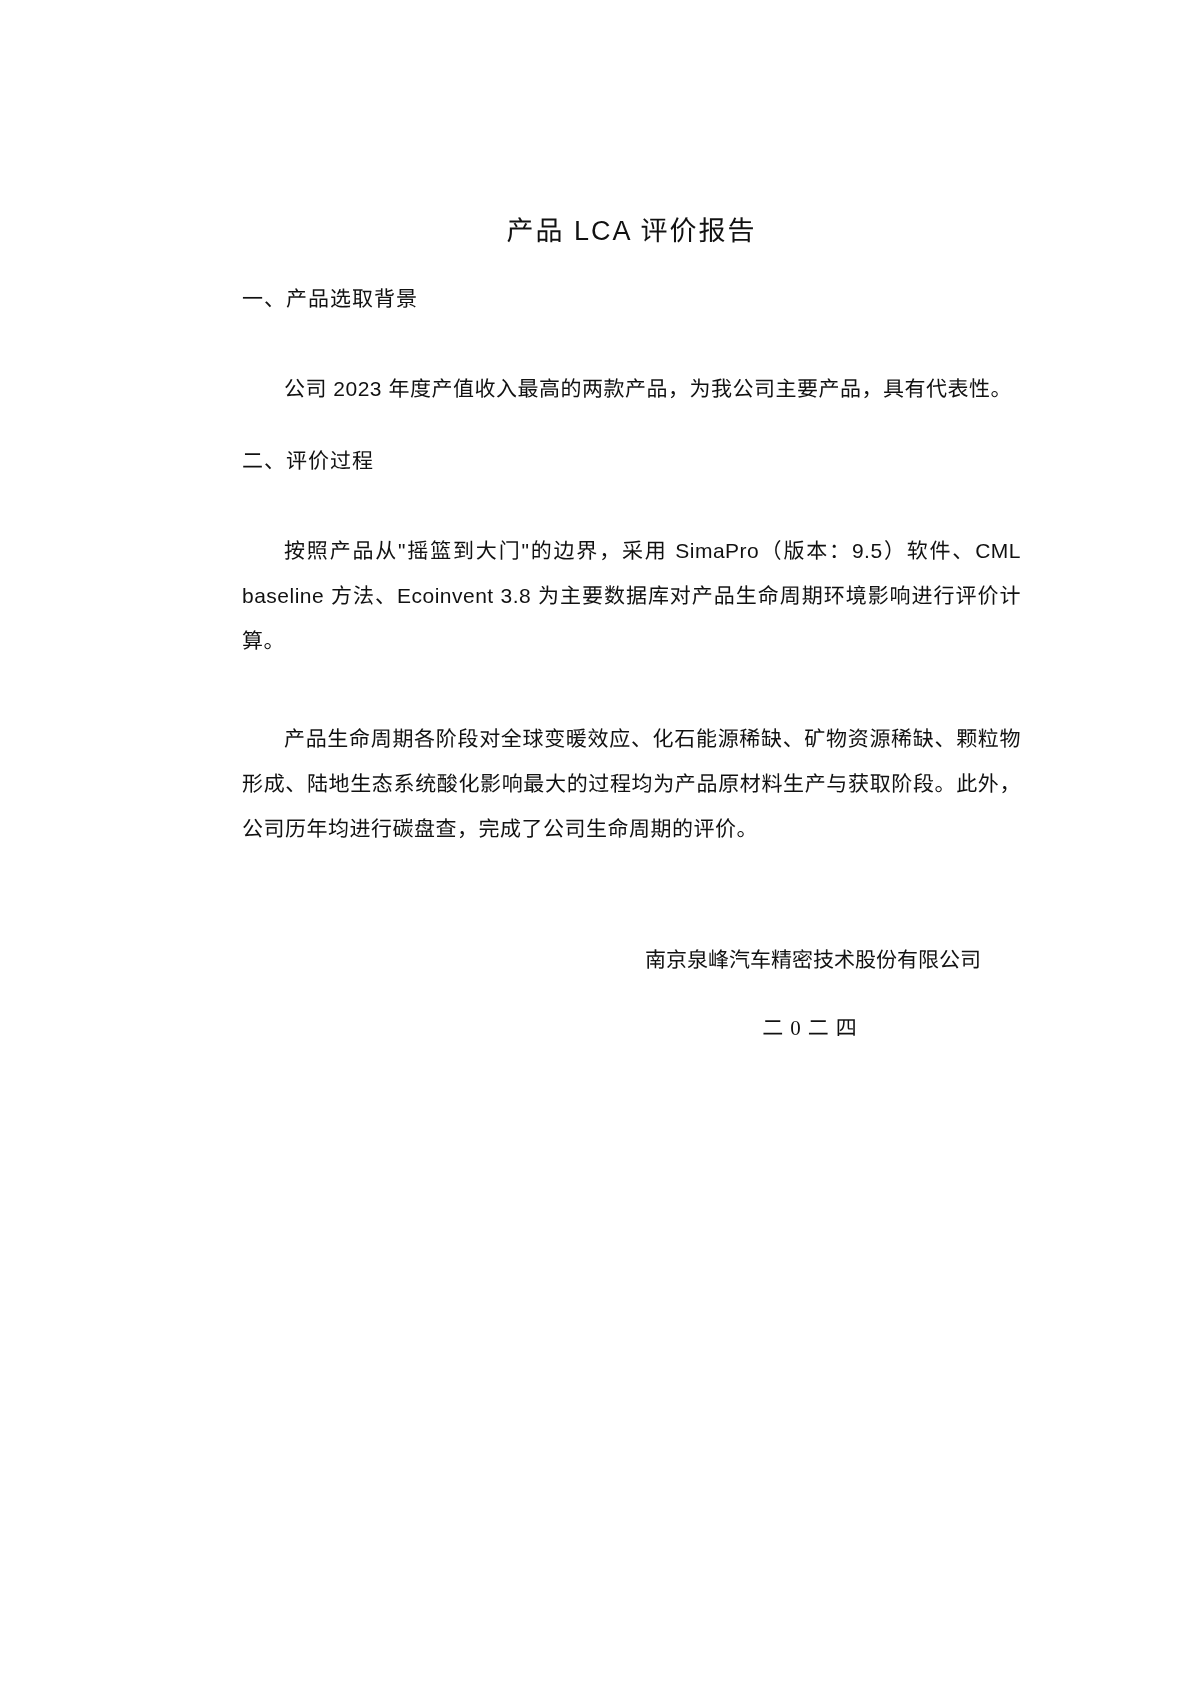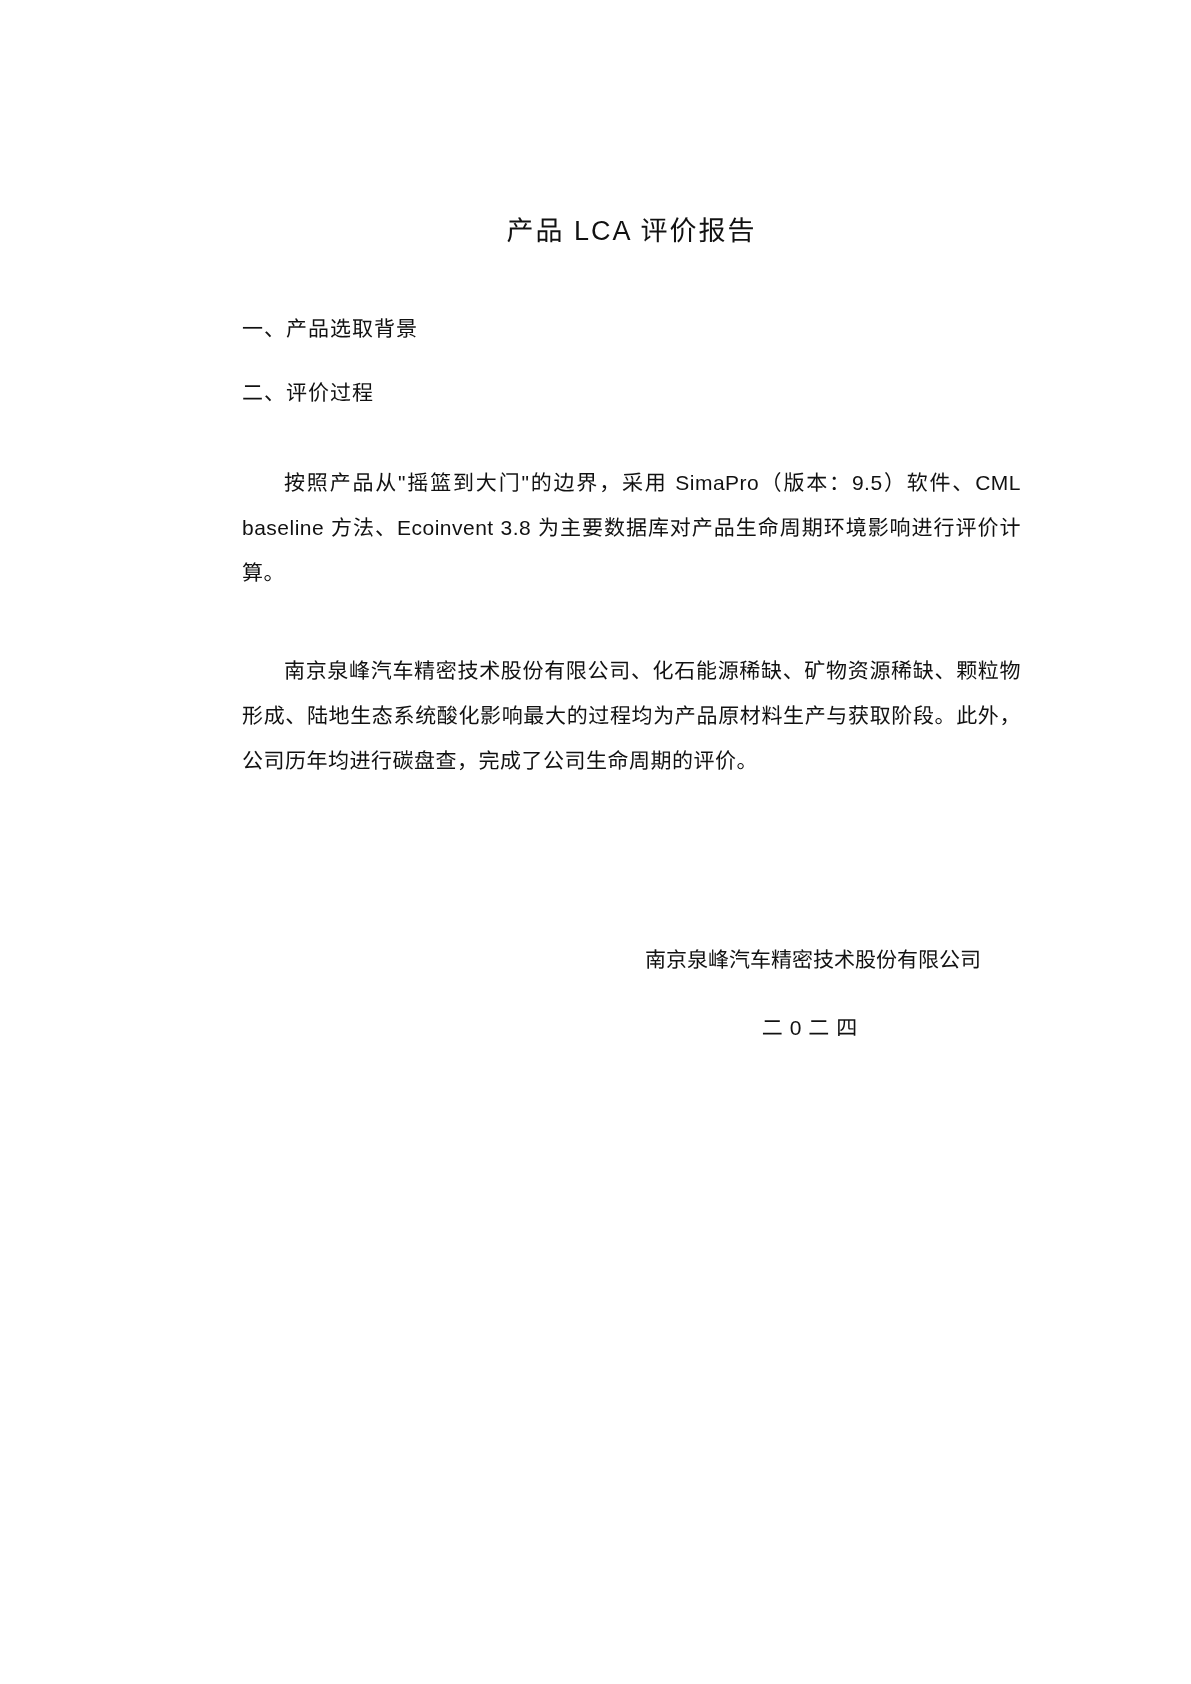--- a/index.html
+++ b/index.html
@@ -29,57 +29,59 @@
     font-weight: 500;
     letter-spacing: 2px;
     line-height: 1.3;
   }
   .section-heading {
     font-size: 21px;
     font-weight: 400;
     line-height: 28px;
     letter-spacing: 1px;
   }
-  .heading-1 { margin-top: 30px; }
+  .heading-1 { }
   .heading-2 { }
   .heading-3 { margin-top: 64px; }
   .para {
     margin-top: 17px;
     font-size: 21px;
     line-height: 45px;
     text-indent: 2em;
     text-align: justify;
     letter-spacing: 0.5px;
   }
   .signature-block {
     position: absolute;
     top: 872px;
     right: 210px;
     text-align: center;
     font-size: 21px;
     line-height: 32px;
   }
   .signature-date {
     letter-spacing: 7px;
+    font-family: Liberation Serif, serif;
   }
 </style>
 </head>
 <body>
 
 <div class="page">
   <div class="content">
 
     <h1 class="doc-title">产品 LCA 评价报告</h1>
 
     <h2 class="section-heading heading-1">一、产品选取背景</h2>
+    <p class="para">公司 2023 年度产值收入最高的两款产品，为我公司主要产品，具有代表性。</p>
 
     <h2 class="section-heading heading-2">二、评价过程</h2>
     <p class="para">按照产品从"摇篮到大门"的边界，采用 SimaPro（版本：9.5）软件、CML baseline 方法、Ecoinvent 3.8 为主要数据库对产品生命周期环境影响进行评价计算。</p>
 
-    <p class="para">南京泉峰汽车精密技术股份有限公司、化石能源稀缺、矿物资源稀缺、颗粒物形成、陆地生态系统酸化影响最大的过程均为产品原材料生产与获取阶段。此外，公司历年均进行碳盘查，完成了公司生命周期的评价。</p>
+    <p class="para">产品生命周期各阶段对全球变暖效应、化石能源稀缺、矿物资源稀缺、颗粒物形成、陆地生态系统酸化影响最大的过程均为产品原材料生产与获取阶段。此外，公司历年均进行碳盘查，完成了公司生命周期的评价。</p>
 
   </div>
 
   <div class="signature-block">
     <div class="signature-company">南京泉峰汽车精密技术股份有限公司</div>
     <div class="signature-date">二0二四</div>
   </div>
 </div>
 
 </body></html>

